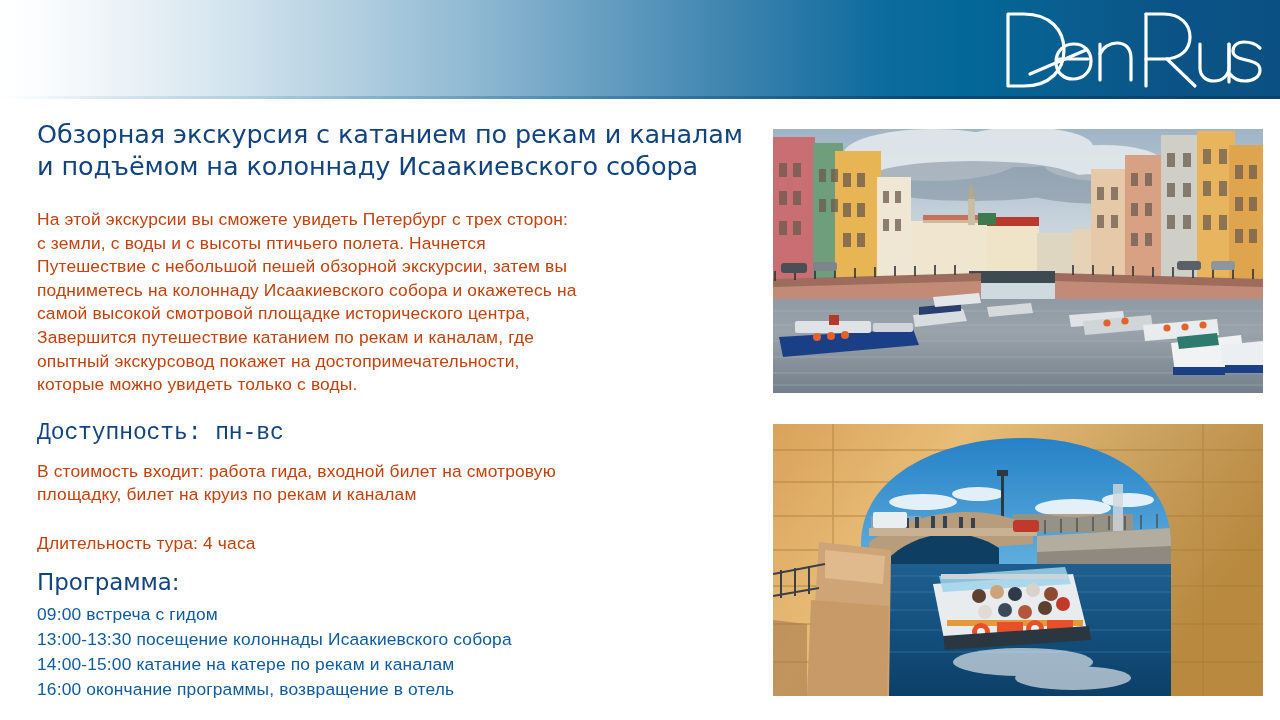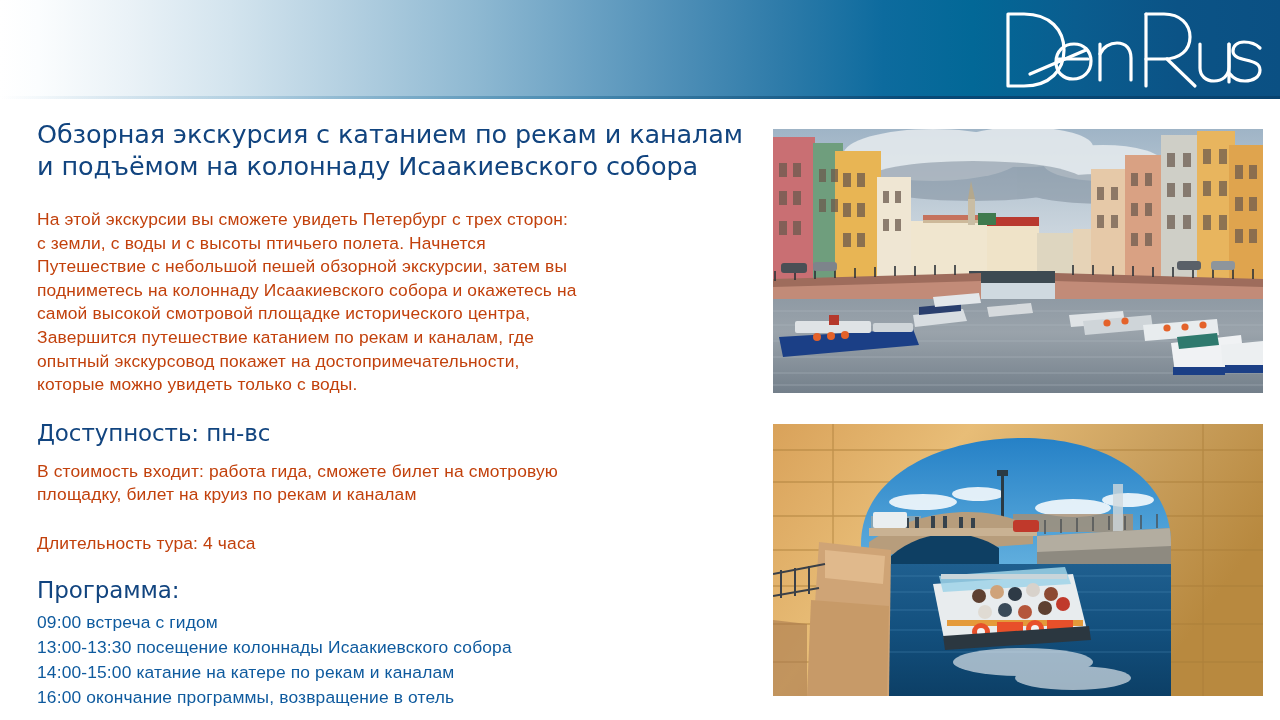--- a/index.html
+++ b/index.html
@@ -98,24 +98,24 @@
 
   .heading {
     font-family: "DejaVu Sans", "Liberation Sans", sans-serif;
     font-size: 23px;
     line-height: 28px;
     font-weight: 400;
     color: #11447f;
     letter-spacing: -0.1px;
   }
 
-  .availability { margin-top: 22px; }
+  .availability { margin-top: 22px; font-family: Liberation Mono, monospace; }
   .included { margin-top: 13px; }
   .duration  { margin-top: 25px; }
-  .program-heading { margin-top: 20px; }
+  .program-heading { margin-top: 12px; }
 
   .schedule {
     margin-top: 6px;
     list-style: none;
   }
   .schedule li {
     font-family: "Liberation Sans", "DejaVu Sans", sans-serif;
     font-size: 17.4px;
     line-height: 25.3px;
     color: #0e5a9e;
@@ -183,21 +183,21 @@
 с земли, с воды и с высоты птичьего полета. Начнется
 Путешествие с небольшой пешей обзорной экскурсии, затем вы
 подниметесь на колоннаду Исаакиевского собора и окажетесь на
 самой высокой смотровой площадке исторического центра,
 Завершится путешествие катанием по рекам и каналам, где
 опытный экскурсовод покажет на достопримечательности,
 которые можно увидеть только с воды.</p>
 
     <h2 class="heading availability">Доступность: пн-вс</h2>
 
-    <p class="body-text included">В стоимость входит: работа гида, сможете билет на смотровую
+    <p class="body-text included">В стоимость входит: работа гида, входной билет на смотровую
 площадку, билет на круиз по рекам и каналам</p>
 
     <p class="body-text duration">Длительность тура: 4 часа</p>
 
     <h2 class="heading program-heading">Программа:</h2>
 
     <ul class="schedule">
       <li>09:00 встреча с гидом</li>
       <li>13:00-13:30 посещение колоннады Исаакиевского собора</li>
       <li>14:00-15:00 катание на катере по рекам и каналам</li>

